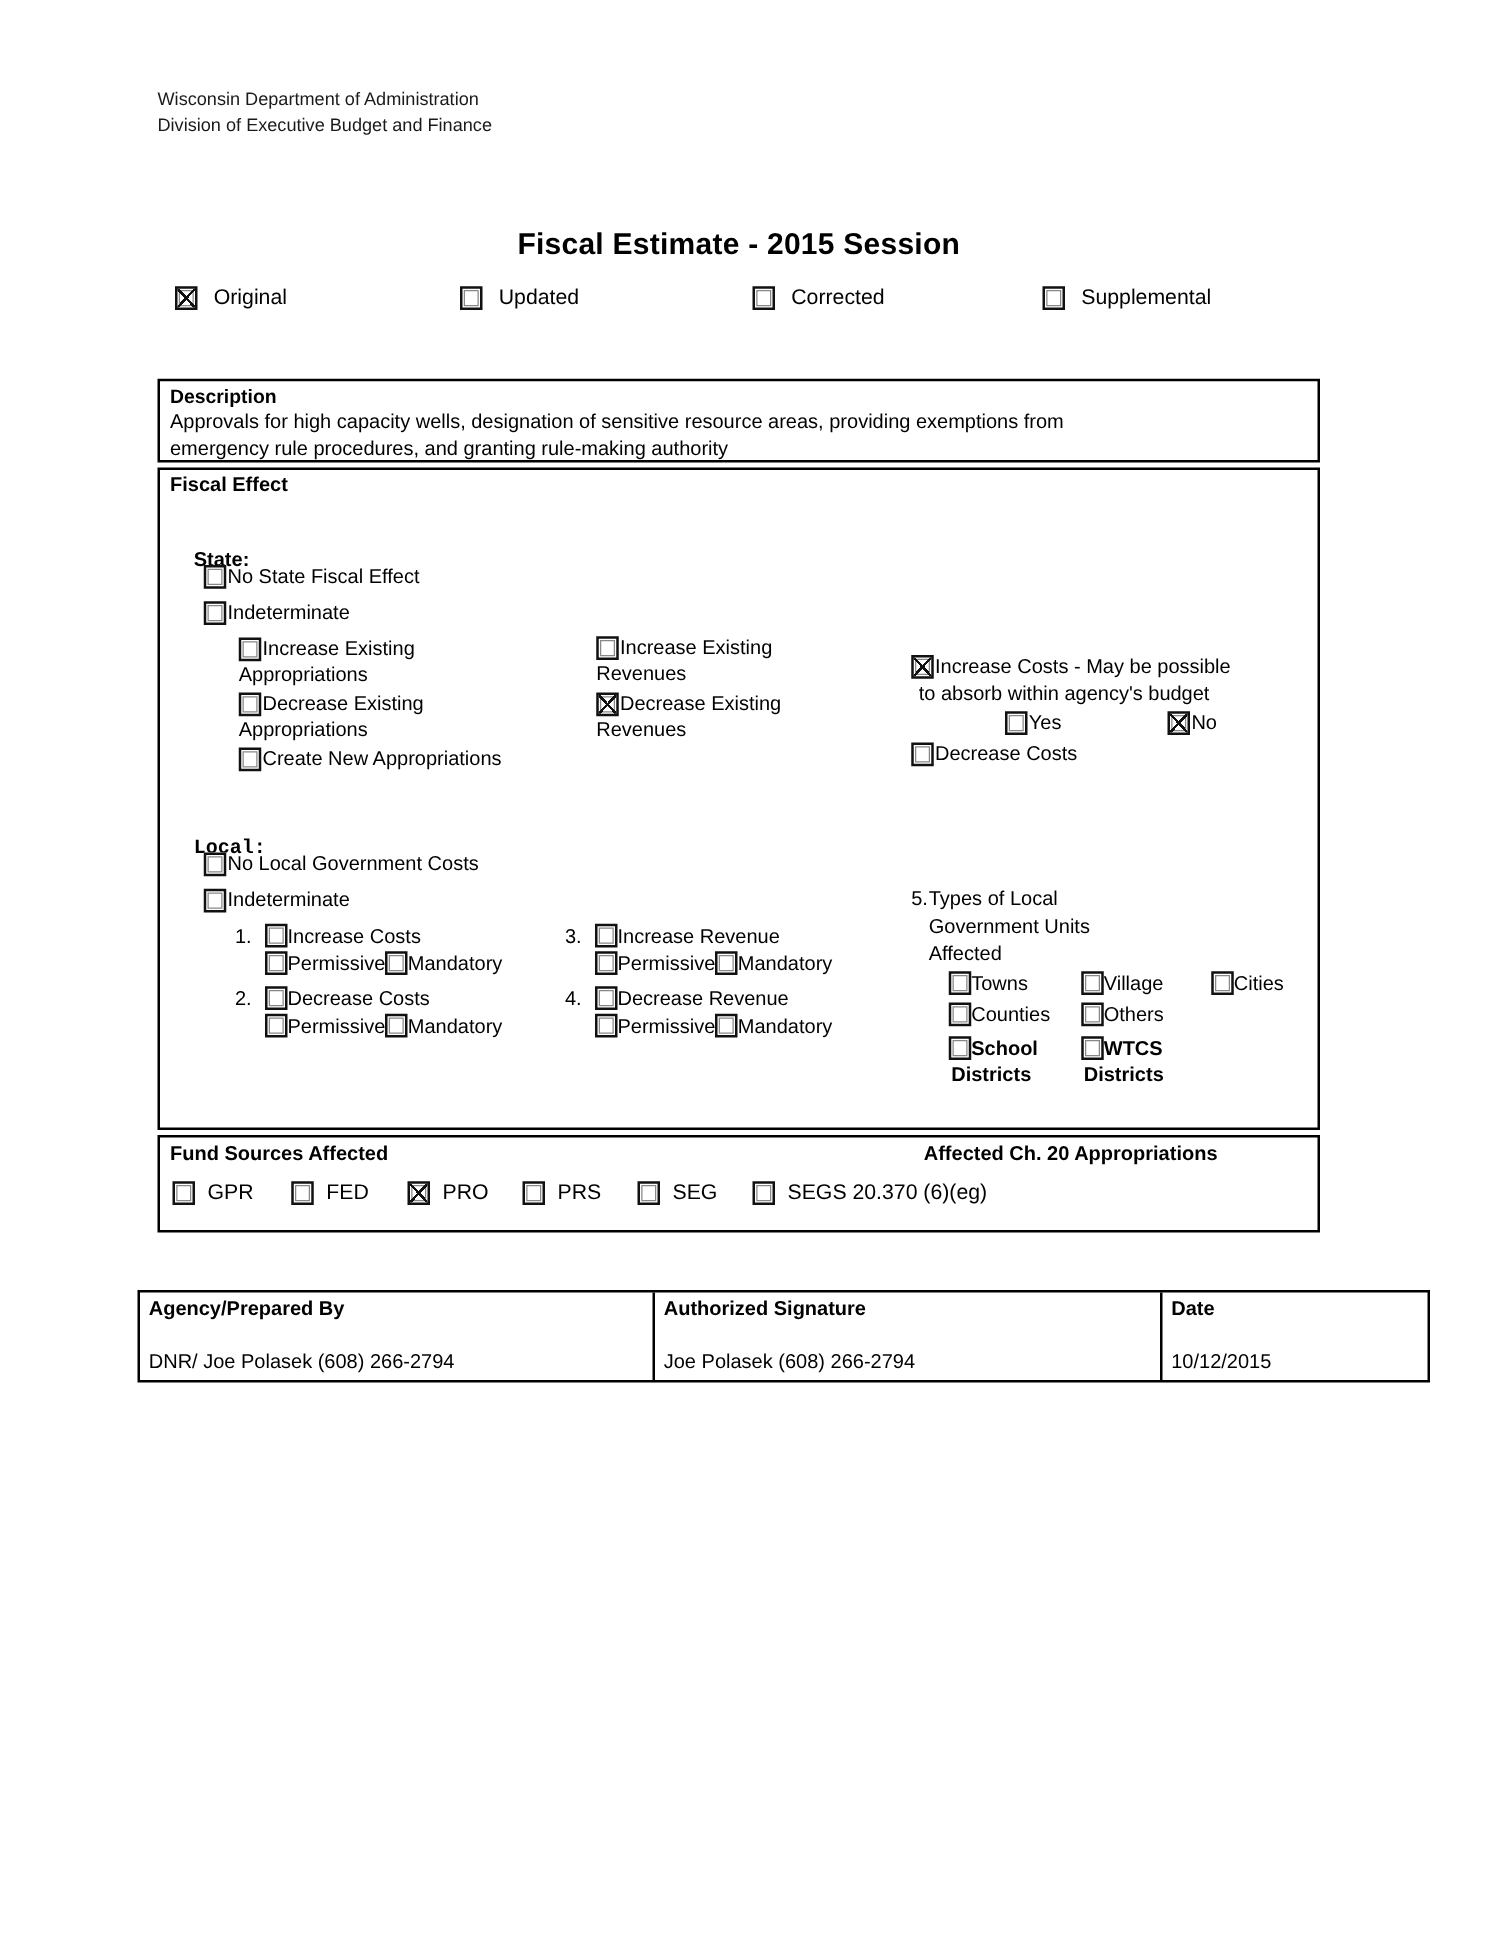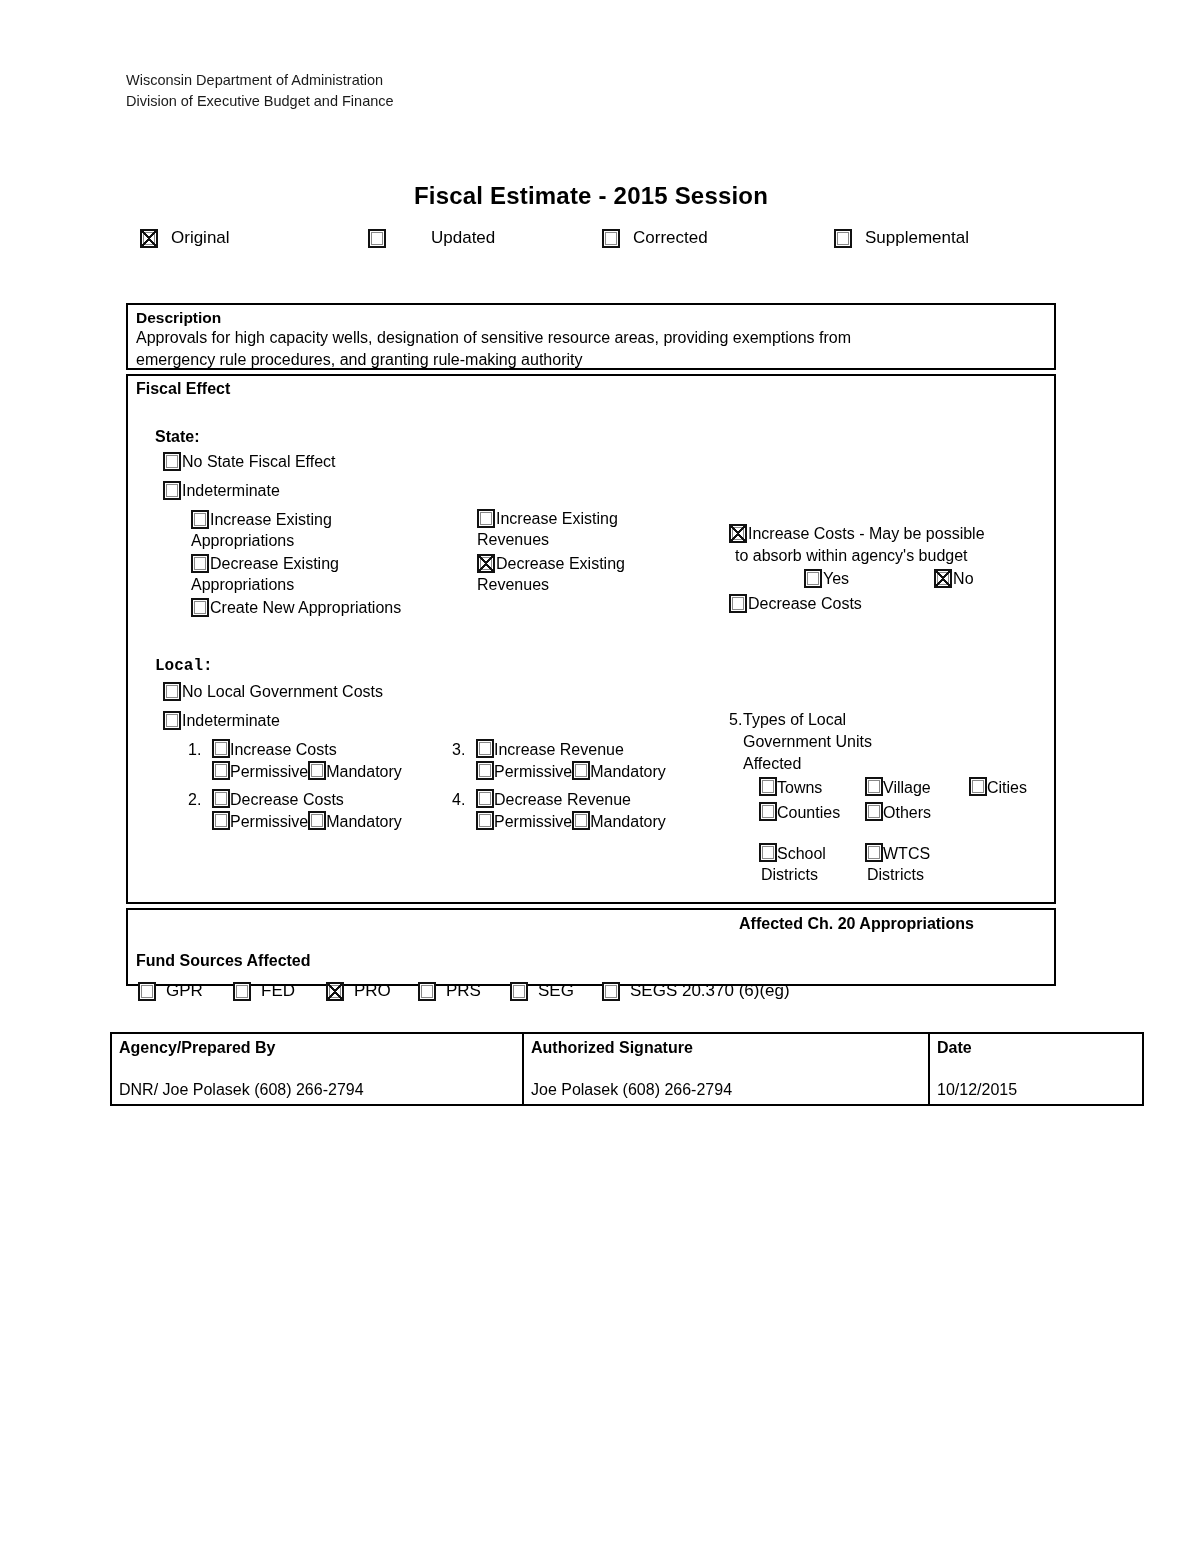--- a/index.html
+++ b/index.html
@@ -68,21 +68,21 @@
     left: 126px;
     top: 222px;
     width: 930px;
     height: 32px;
     display: flex;
     align-items: center;
   }
   .status-item { display: flex; align-items: center; font-size: 17px; }
   .status-item .lbl { margin-left: 13px; }
   .si0 { width: 232px; padding-left: 14px; }
-  .si1 { width: 236px; padding-left: 10px; gap: 32px; }
+  .si1 { width: 236px; padding-left: 10px; }
   .si2 { width: 232px; padding-left: 8px; }
   .si3 { width: 230px; padding-left: 8px; }
 
   
   .box {
     position: absolute;
     border: 2px solid #000;
     background: #fff;
   }
 
@@ -98,21 +98,21 @@
   .fld-label { font-size: 21px; }
   .fld-value { font-size: 21px; font-weight: bold; margin-left: 20px; }
 
   .desc-box { left: 126px; top: 303px; width: 930px; height: 67px; padding: 3px 8px 0 8px; }
   .desc-title { font-size: 15.5px; font-weight: bold; line-height: 19px; }
   .desc-text { font-size: 16px; line-height: 22px; }
 
   .effect-box { left: 126px; top: 374px; width: 930px; height: 530px; }
   .effect-title { font-size: 16px; font-weight: bold; padding: 4px 0 0 8px; }
 
-  .sect-label { font-size: 16px; font-weight: bold; position: absolute; }
+  .sect-label { font-size: 16px; font-weight: bold; position: absolute; margin-top: 12px; }
 
   .row { display: flex; align-items: flex-start; font-size: 16px; line-height: 21px; }
   .row .cb { margin-right: 1px; margin-top: 1px; }
   .txt { font-size: 16px; line-height: 21px; }
   .txt2 { font-size: 16px; line-height: 22px; }
 
   
   .stateA { position: absolute; left: 163px; top: 451px; }
   .stateA .lvl1 { margin-bottom: 8px; }
   .stateA .lvl2 { margin-left: 28px; margin-bottom: 2px; }
@@ -141,21 +141,21 @@
   .unit-grid { margin-top: 2px; margin-left: 30px; }
   .unit-row { display: flex; }
   .unit-cell { display: flex; align-items: flex-start; }
   .uc1 { width: 106px; }
   .uc2 { width: 104px; }
   .uc3 { width: 90px; }
 
   
   .fund-box { left: 126px; top: 908px; width: 930px; height: 78px; }
   .fund-head { display: flex; padding: 5px 10px 0 8px; }
-  .fund-head .fh-left { font-size: 16px; font-weight: bold; margin-top: 37px; }
+  .fund-head .fh-left { font-size: 16px; font-weight: bold; }
   .fund-head .fh-right { font-size: 16px; font-weight: bold; margin-left: auto; padding-right: 70px; }
   .fund-row { display: flex; align-items: center; padding-left: 10px; margin-top: 11px; }
   .fund-item { display: flex; align-items: center; font-size: 17px; }
   .fund-item .lbl { margin-left: 10px; }
   .fi0 { width: 95px; }
   .fi1 { width: 93px; }
   .fi2 { width: 92px; }
   .fi3 { width: 92px; }
   .fi4 { width: 92px; }
 
@@ -379,21 +379,21 @@
       <div class="unit-row" style="margin-top:4px;">
         <span class="unit-cell uc1">
           <span class="cb"></span>
           <span class="txt">Counties</span>
         </span>
         <span class="unit-cell uc2">
           <span class="cb"></span>
           <span class="txt">Others</span>
         </span>
       </div>
-      <div class="unit-row" style="margin-top:20px;">
+      <div class="unit-row" style="margin-top:6px;font-weight:bold;">
         <span class="unit-cell uc1">
           <span class="cb"></span>
           <span>
             <div class="txt">School</div>
             <div class="txt" style="margin-left:-16px;">Districts</div>
           </span>
         </span>
         <span class="unit-cell uc2">
           <span class="cb"></span>
           <span>

